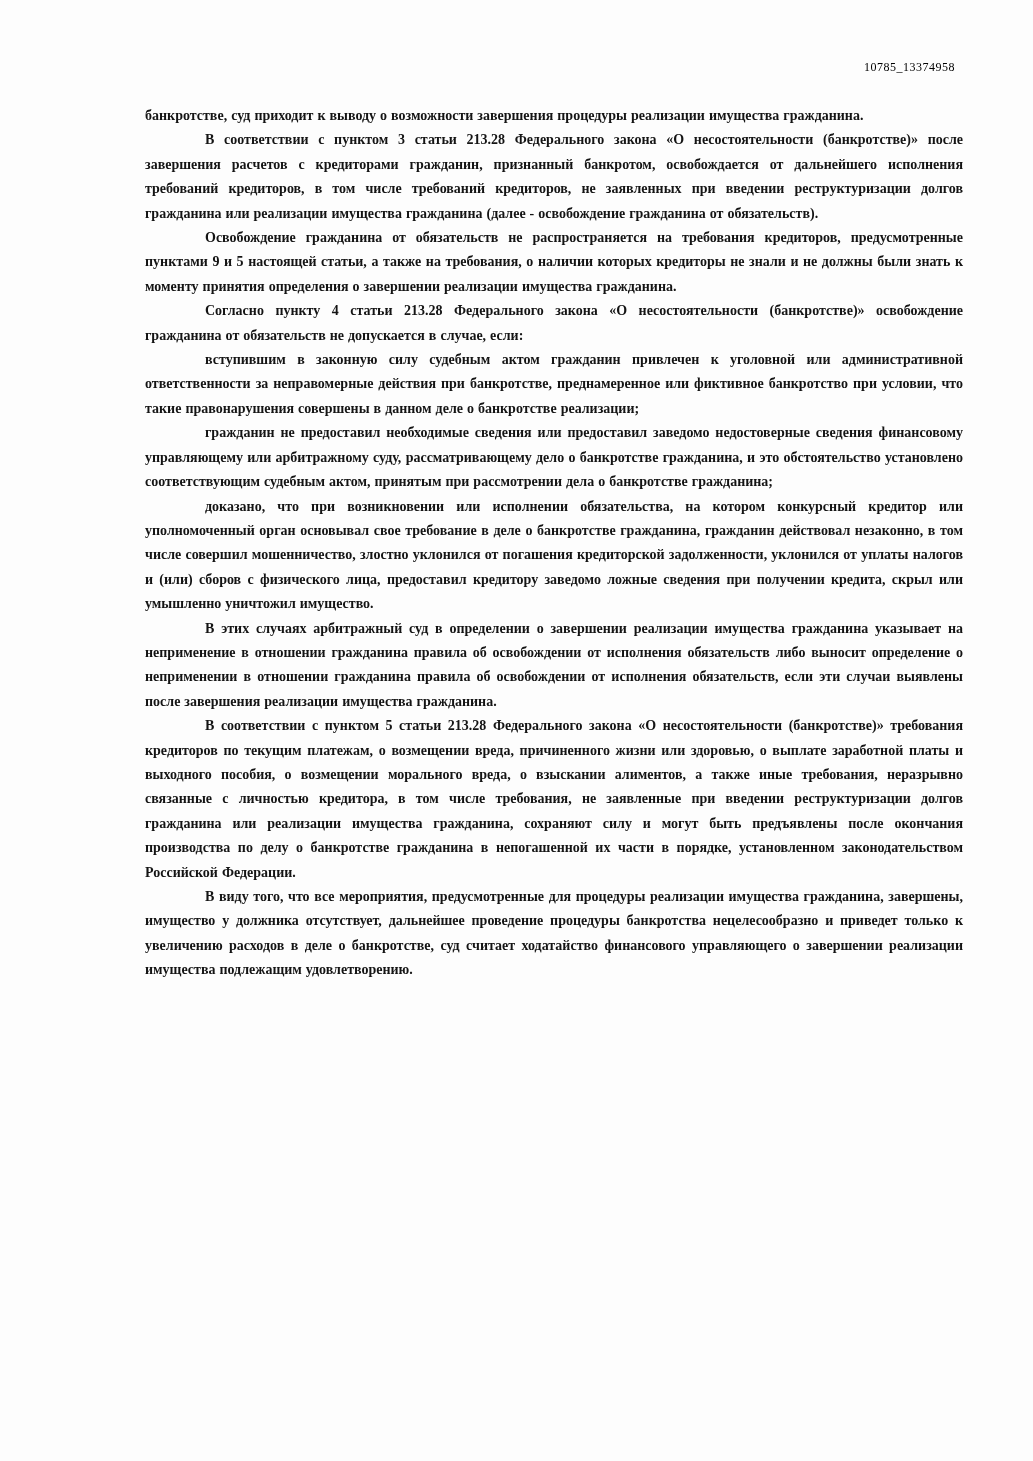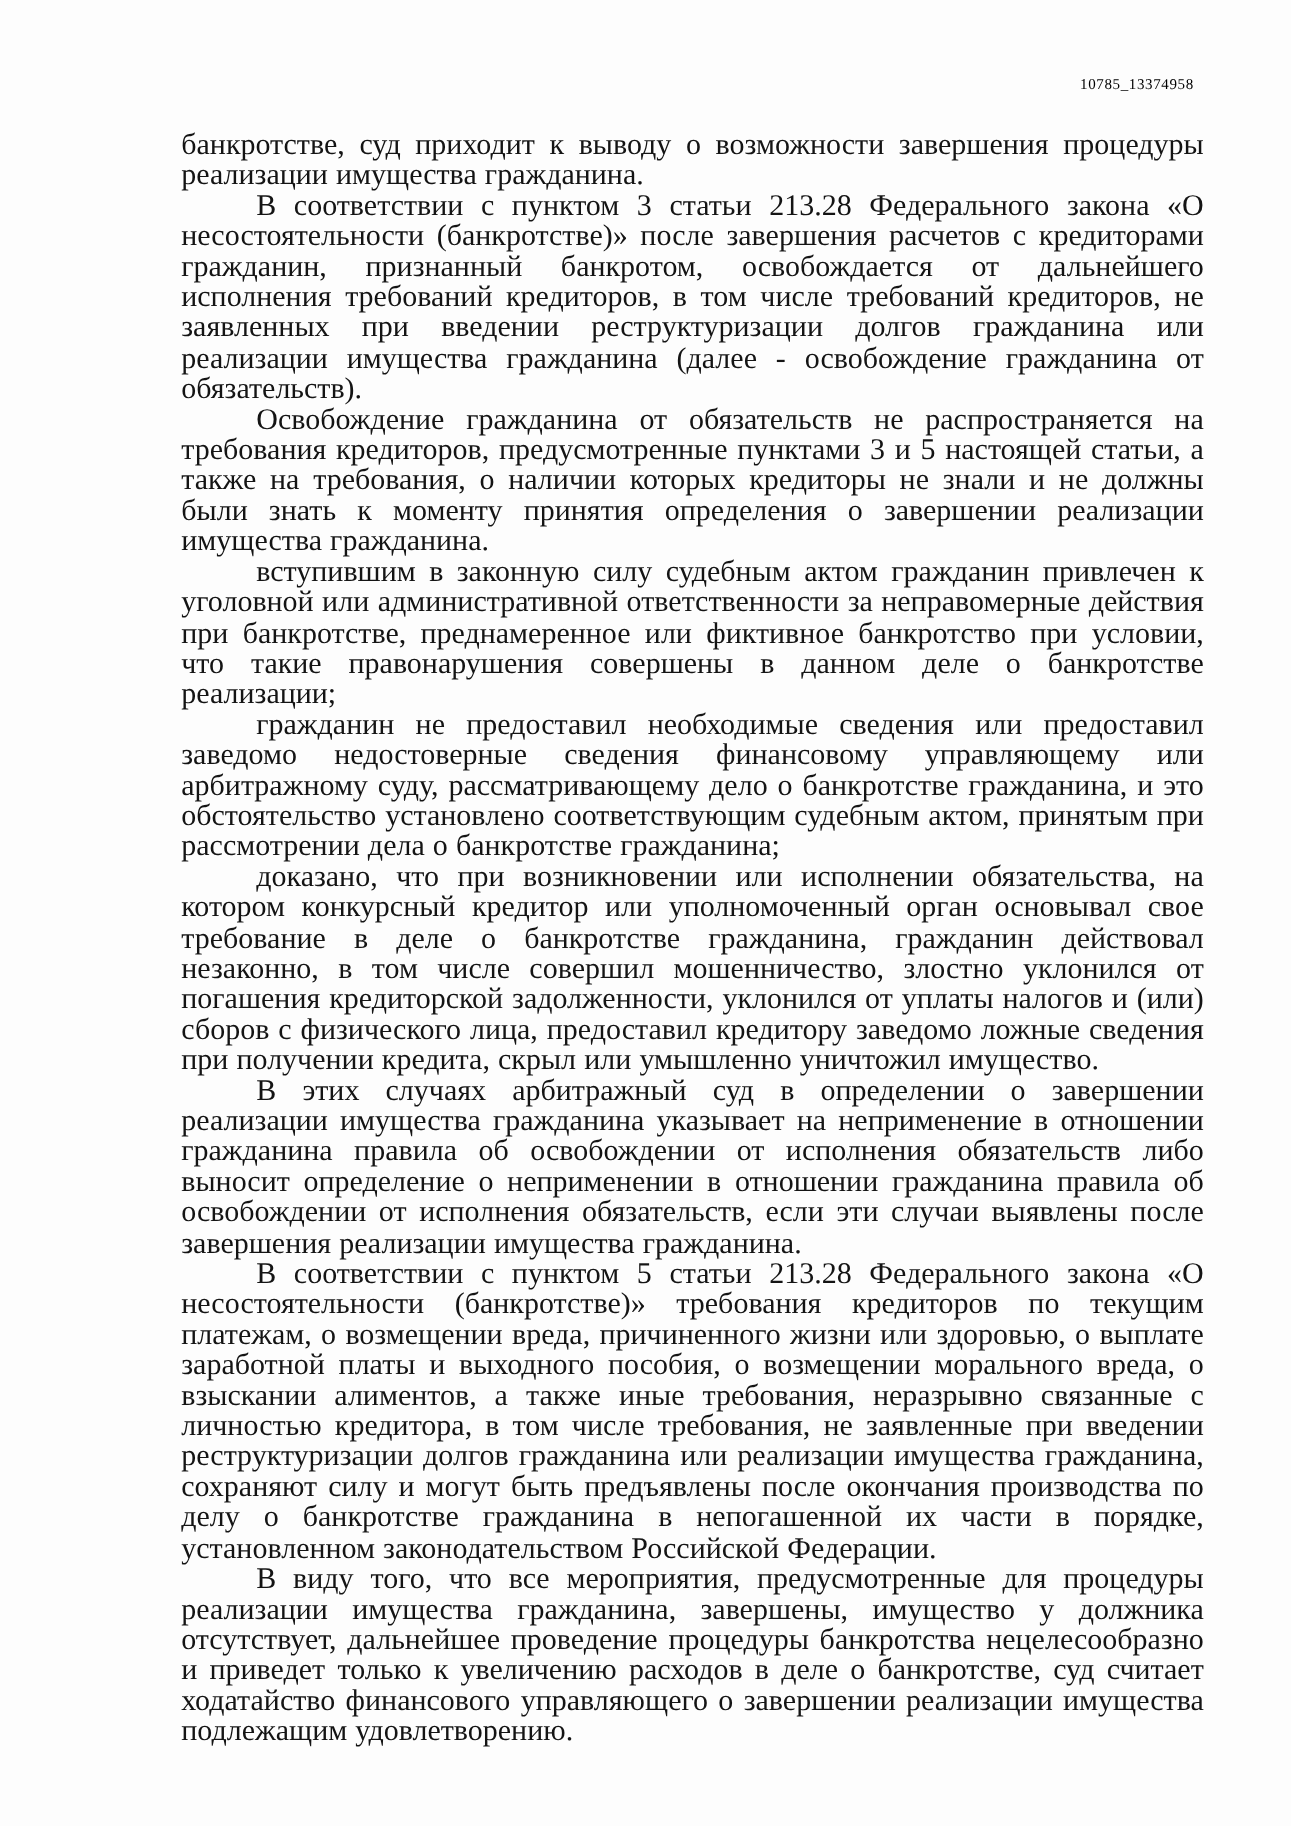--- a/index.html
+++ b/index.html
@@ -23,43 +23,45 @@
     letter-spacing: 0.5px;
     color: #000000;
   }
   .text-block {
     position: absolute;
     top: 104px;
     left: 145px;
     width: 818px;
   }
   .text-block p {
-    font-size: 24px;
+    font-size: 14px;
     line-height: 24.4px;
     text-align: justify;
     text-align-last: left;
     text-indent: 60px;
     color: #141414;
     word-spacing: 0.5px;
+    font-weight: bold;
   }
   .text-block p.continuation {
     text-indent: 0;
   }
 </style>
 </head>
 <body>
 
 <div class="page">
 
   <div class="doc-number">10785_13374958</div>
 
   <div class="text-block">
     <p class="continuation">банкротстве, суд приходит к выводу о возможности завершения процедуры реализации имущества гражданина.</p>
     <p>В соответствии с пунктом 3 статьи 213.28 Федерального закона «О несостоятельности (банкротстве)» после завершения расчетов с кредиторами гражданин, признанный банкротом, освобождается от дальнейшего исполнения требований кредиторов, в том числе требований кредиторов, не заявленных при введении реструктуризации долгов гражданина или реализации имущества гражданина (далее - освобождение гражданина от обязательств).</p>
-    <p>Освобождение гражданина от обязательств не распространяется на требования кредиторов, предусмотренные пунктами 3 и 5 настоящей статьи, а также на требования, о наличии которых кредиторы не знали и не должны были знать к моменту принятия определения о завершении реализации имущества гражданина.</p>
+    <p>Освобождение гражданина от обязательств не распространяется на требования кредиторов, предусмотренные пунктами 9 и 5 настоящей статьи, а также на требования, о наличии которых кредиторы не знали и не должны были знать к моменту принятия определения о завершении реализации имущества гражданина.</p>
+    <p>Согласно пункту 4 статьи 213.28 Федерального закона «О несостоятельности (банкротстве)» освобождение гражданина от обязательств не допускается в случае, если:</p>
     <p>вступившим в законную силу судебным актом гражданин привлечен к уголовной или административной ответственности за неправомерные действия при банкротстве, преднамеренное или фиктивное банкротство при условии, что такие правонарушения совершены в данном деле о банкротстве реализации;</p>
     <p>гражданин не предоставил необходимые сведения или предоставил заведомо недостоверные сведения финансовому управляющему или арбитражному суду, рассматривающему дело о банкротстве гражданина, и это обстоятельство установлено соответствующим судебным актом, принятым при рассмотрении дела о банкротстве гражданина;</p>
     <p>доказано, что при возникновении или исполнении обязательства, на котором конкурсный кредитор или уполномоченный орган основывал свое требование в деле о банкротстве гражданина, гражданин действовал незаконно, в том числе совершил мошенничество, злостно уклонился от погашения кредиторской задолженности, уклонился от уплаты налогов и (или) сборов с физического лица, предоставил кредитору заведомо ложные сведения при получении кредита, скрыл или умышленно уничтожил имущество.</p>
     <p>В этих случаях арбитражный суд в определении о завершении реализации имущества гражданина указывает на неприменение в отношении гражданина правила об освобождении от исполнения обязательств либо выносит определение о неприменении в отношении гражданина правила об освобождении от исполнения обязательств, если эти случаи выявлены после завершения реализации имущества гражданина.</p>
     <p>В соответствии с пунктом 5 статьи 213.28 Федерального закона «О несостоятельности (банкротстве)» требования кредиторов по текущим платежам, о возмещении вреда, причиненного жизни или здоровью, о выплате заработной платы и выходного пособия, о возмещении морального вреда, о взыскании алиментов, а также иные требования, неразрывно связанные с личностью кредитора, в том числе требования, не заявленные при введении реструктуризации долгов гражданина или реализации имущества гражданина, сохраняют силу и могут быть предъявлены после окончания производства по делу о банкротстве гражданина в непогашенной их части в порядке, установленном законодательством Российской Федерации.</p>
     <p>В виду того, что все мероприятия, предусмотренные для процедуры реализации имущества гражданина, завершены, имущество у должника отсутствует, дальнейшее проведение процедуры банкротства нецелесообразно и приведет только к увеличению расходов в деле о банкротстве, суд считает ходатайство финансового управляющего о завершении реализации имущества подлежащим удовлетворению.</p>
   </div>
 
 </div>
 

